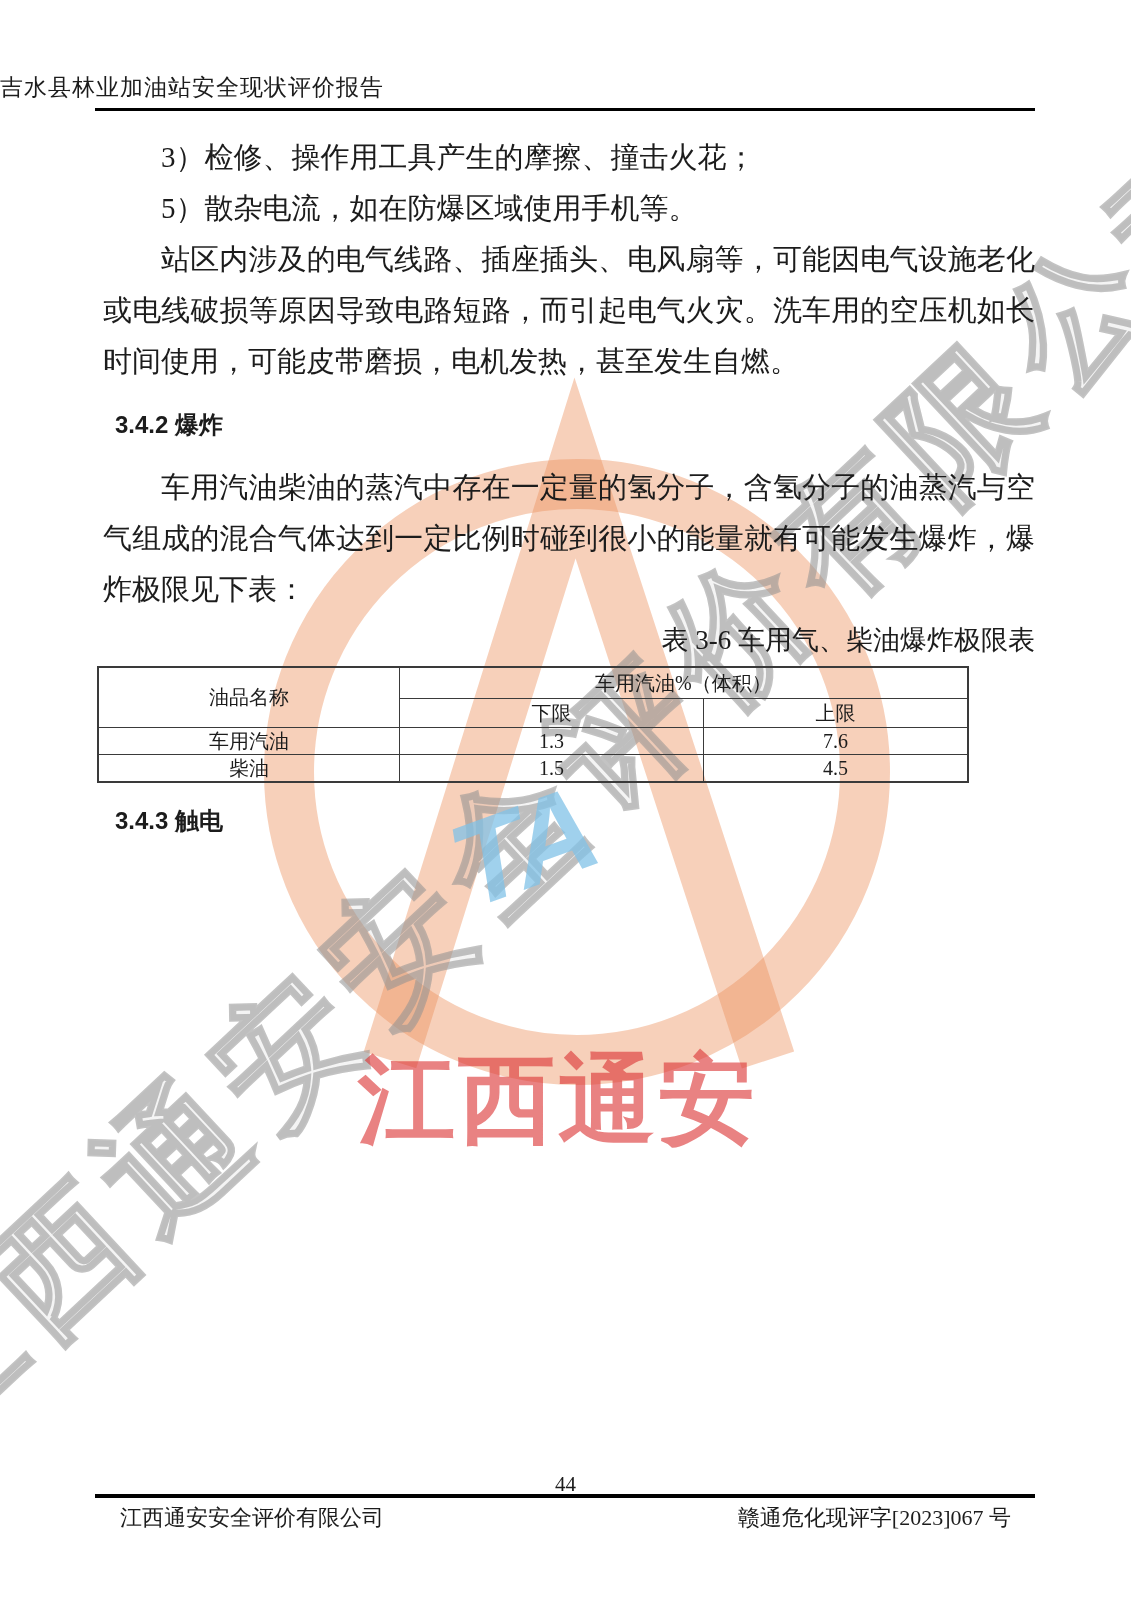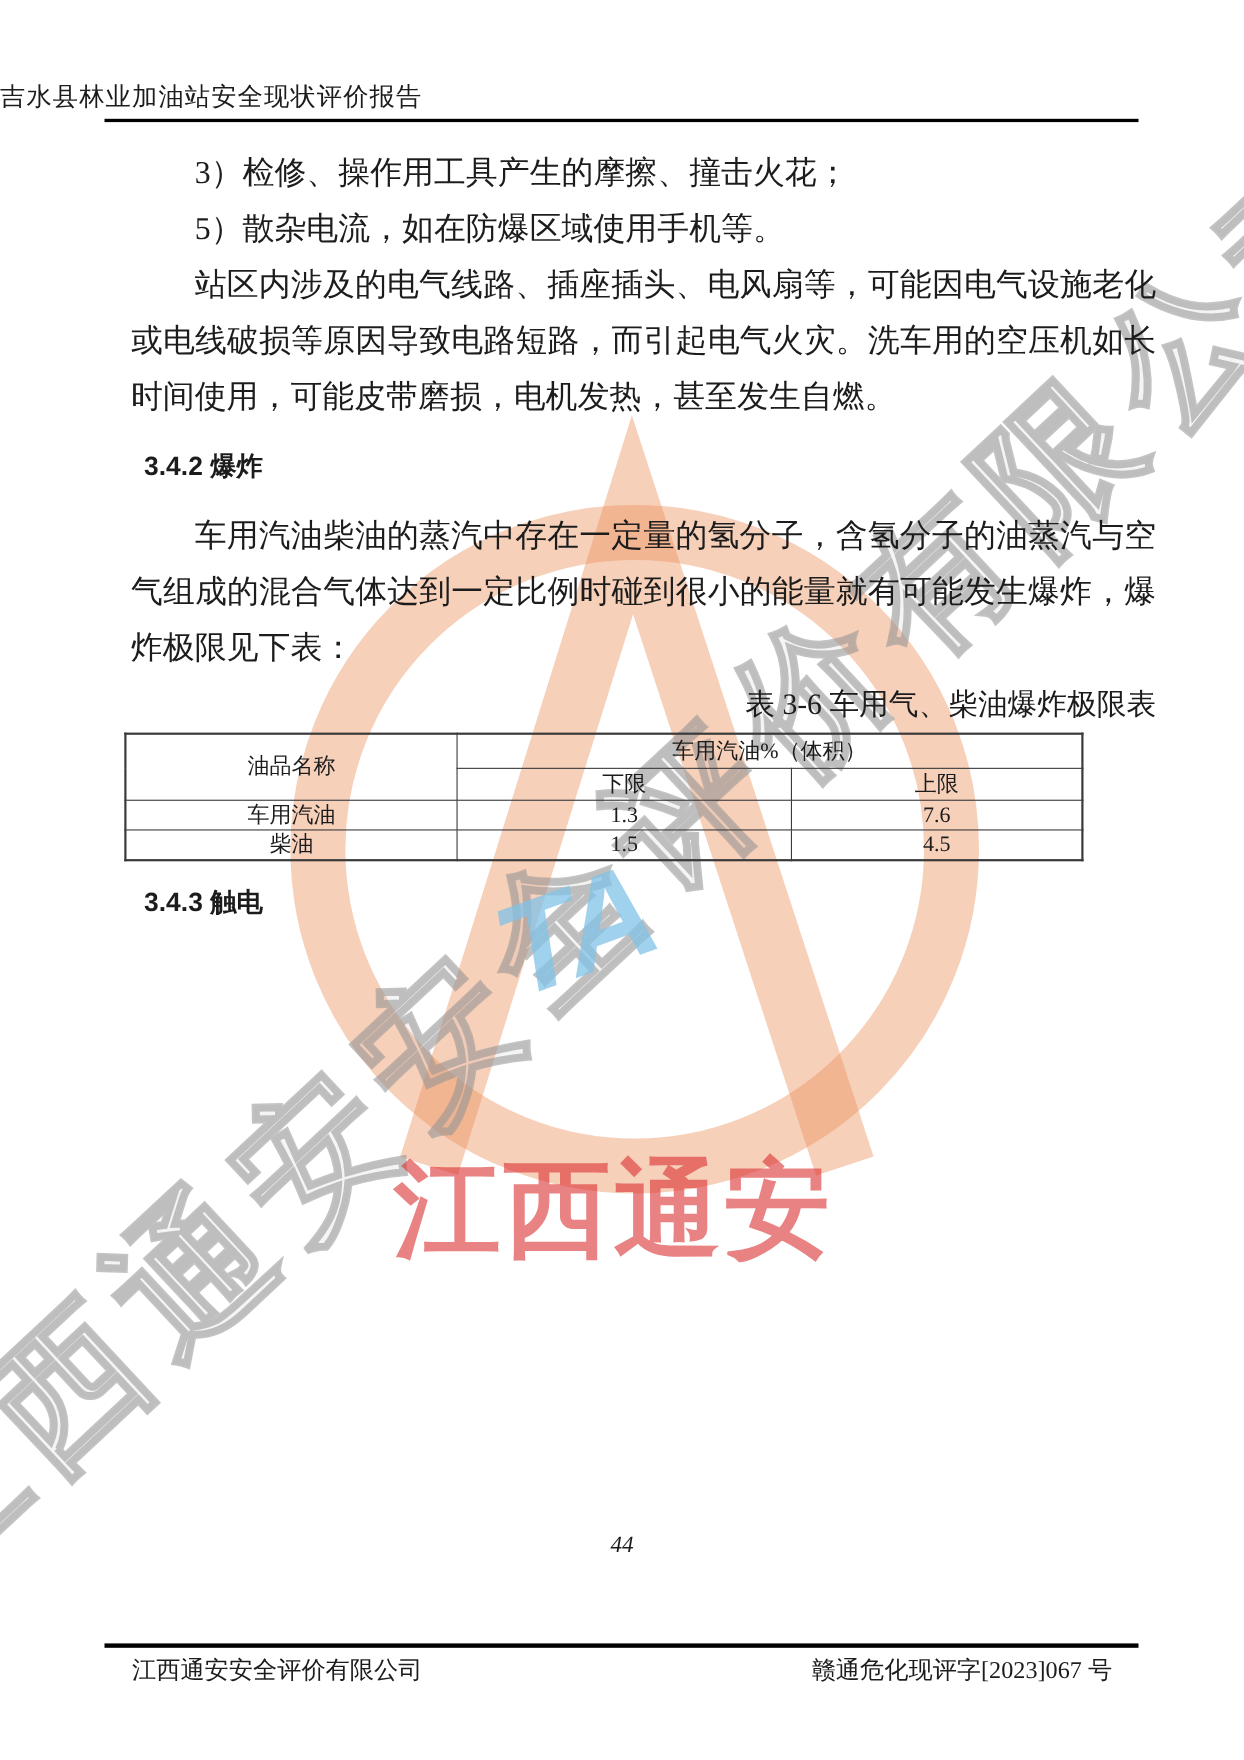--- a/index.html
+++ b/index.html
@@ -25,25 +25,25 @@
     position:absolute;left:358px;top:1050px;width:400px;
     font-family:"Liberation Sans","DejaVu Sans",sans-serif;
     font-size:97px;font-weight:bold;letter-spacing:3px;line-height:100px;
     color:rgba(219,54,54,0.62);white-space:nowrap;
   }
   
   .page-header{position:absolute;top:72px;left:0;width:100%;text-align:left;
     font-size:23px;letter-spacing:1px;z-index:2;}
   .header-rule{position:absolute;top:108px;left:95px;width:940px;height:3px;background:#000;z-index:2;}
   .footer-rule{position:absolute;top:1494px;left:95px;width:940px;height:4px;background:#000;z-index:2;}
-  .page-number{position:absolute;top:1392px;left:0;width:100%;text-align:center;font-size:21px;z-index:2;font-style:italic;}
+  .page-number{position:absolute;top:1472px;left:0;width:100%;text-align:center;font-size:21px;z-index:2;}
   .footer-row{position:absolute;top:1503px;left:120px;right:120px;display:flex;
     justify-content:space-between;font-size:22px;z-index:2;}
   
-  .content{position:absolute;top:132px;left:119px;width:932px;z-index:1;
+  .content{position:absolute;top:132px;left:103px;width:932px;z-index:1;
     font-size:29px;line-height:51px;text-align:justify;}
   .content p{margin:0;text-indent:2em;}
   .content p.list-line{text-indent:2em;}
   h3.sec{margin:12px;font-family:"Liberation Sans","DejaVu Sans",sans-serif;
     font-weight:bold;font-size:24px;line-height:51px;text-indent:0;text-align:left;}
   .tbl-caption{font-size:27px;line-height:51px;text-align:right;text-indent:0;}
   table.limits{border-collapse:collapse;width:872px;margin-left:-6px;
     font-size:20px;line-height:1.15;text-align:center;
     border:2px solid #3a3a3a;padding-left:32px;}
   table.limits td{border:1px solid #3a3a3a;padding:0;vertical-align:middle;}

